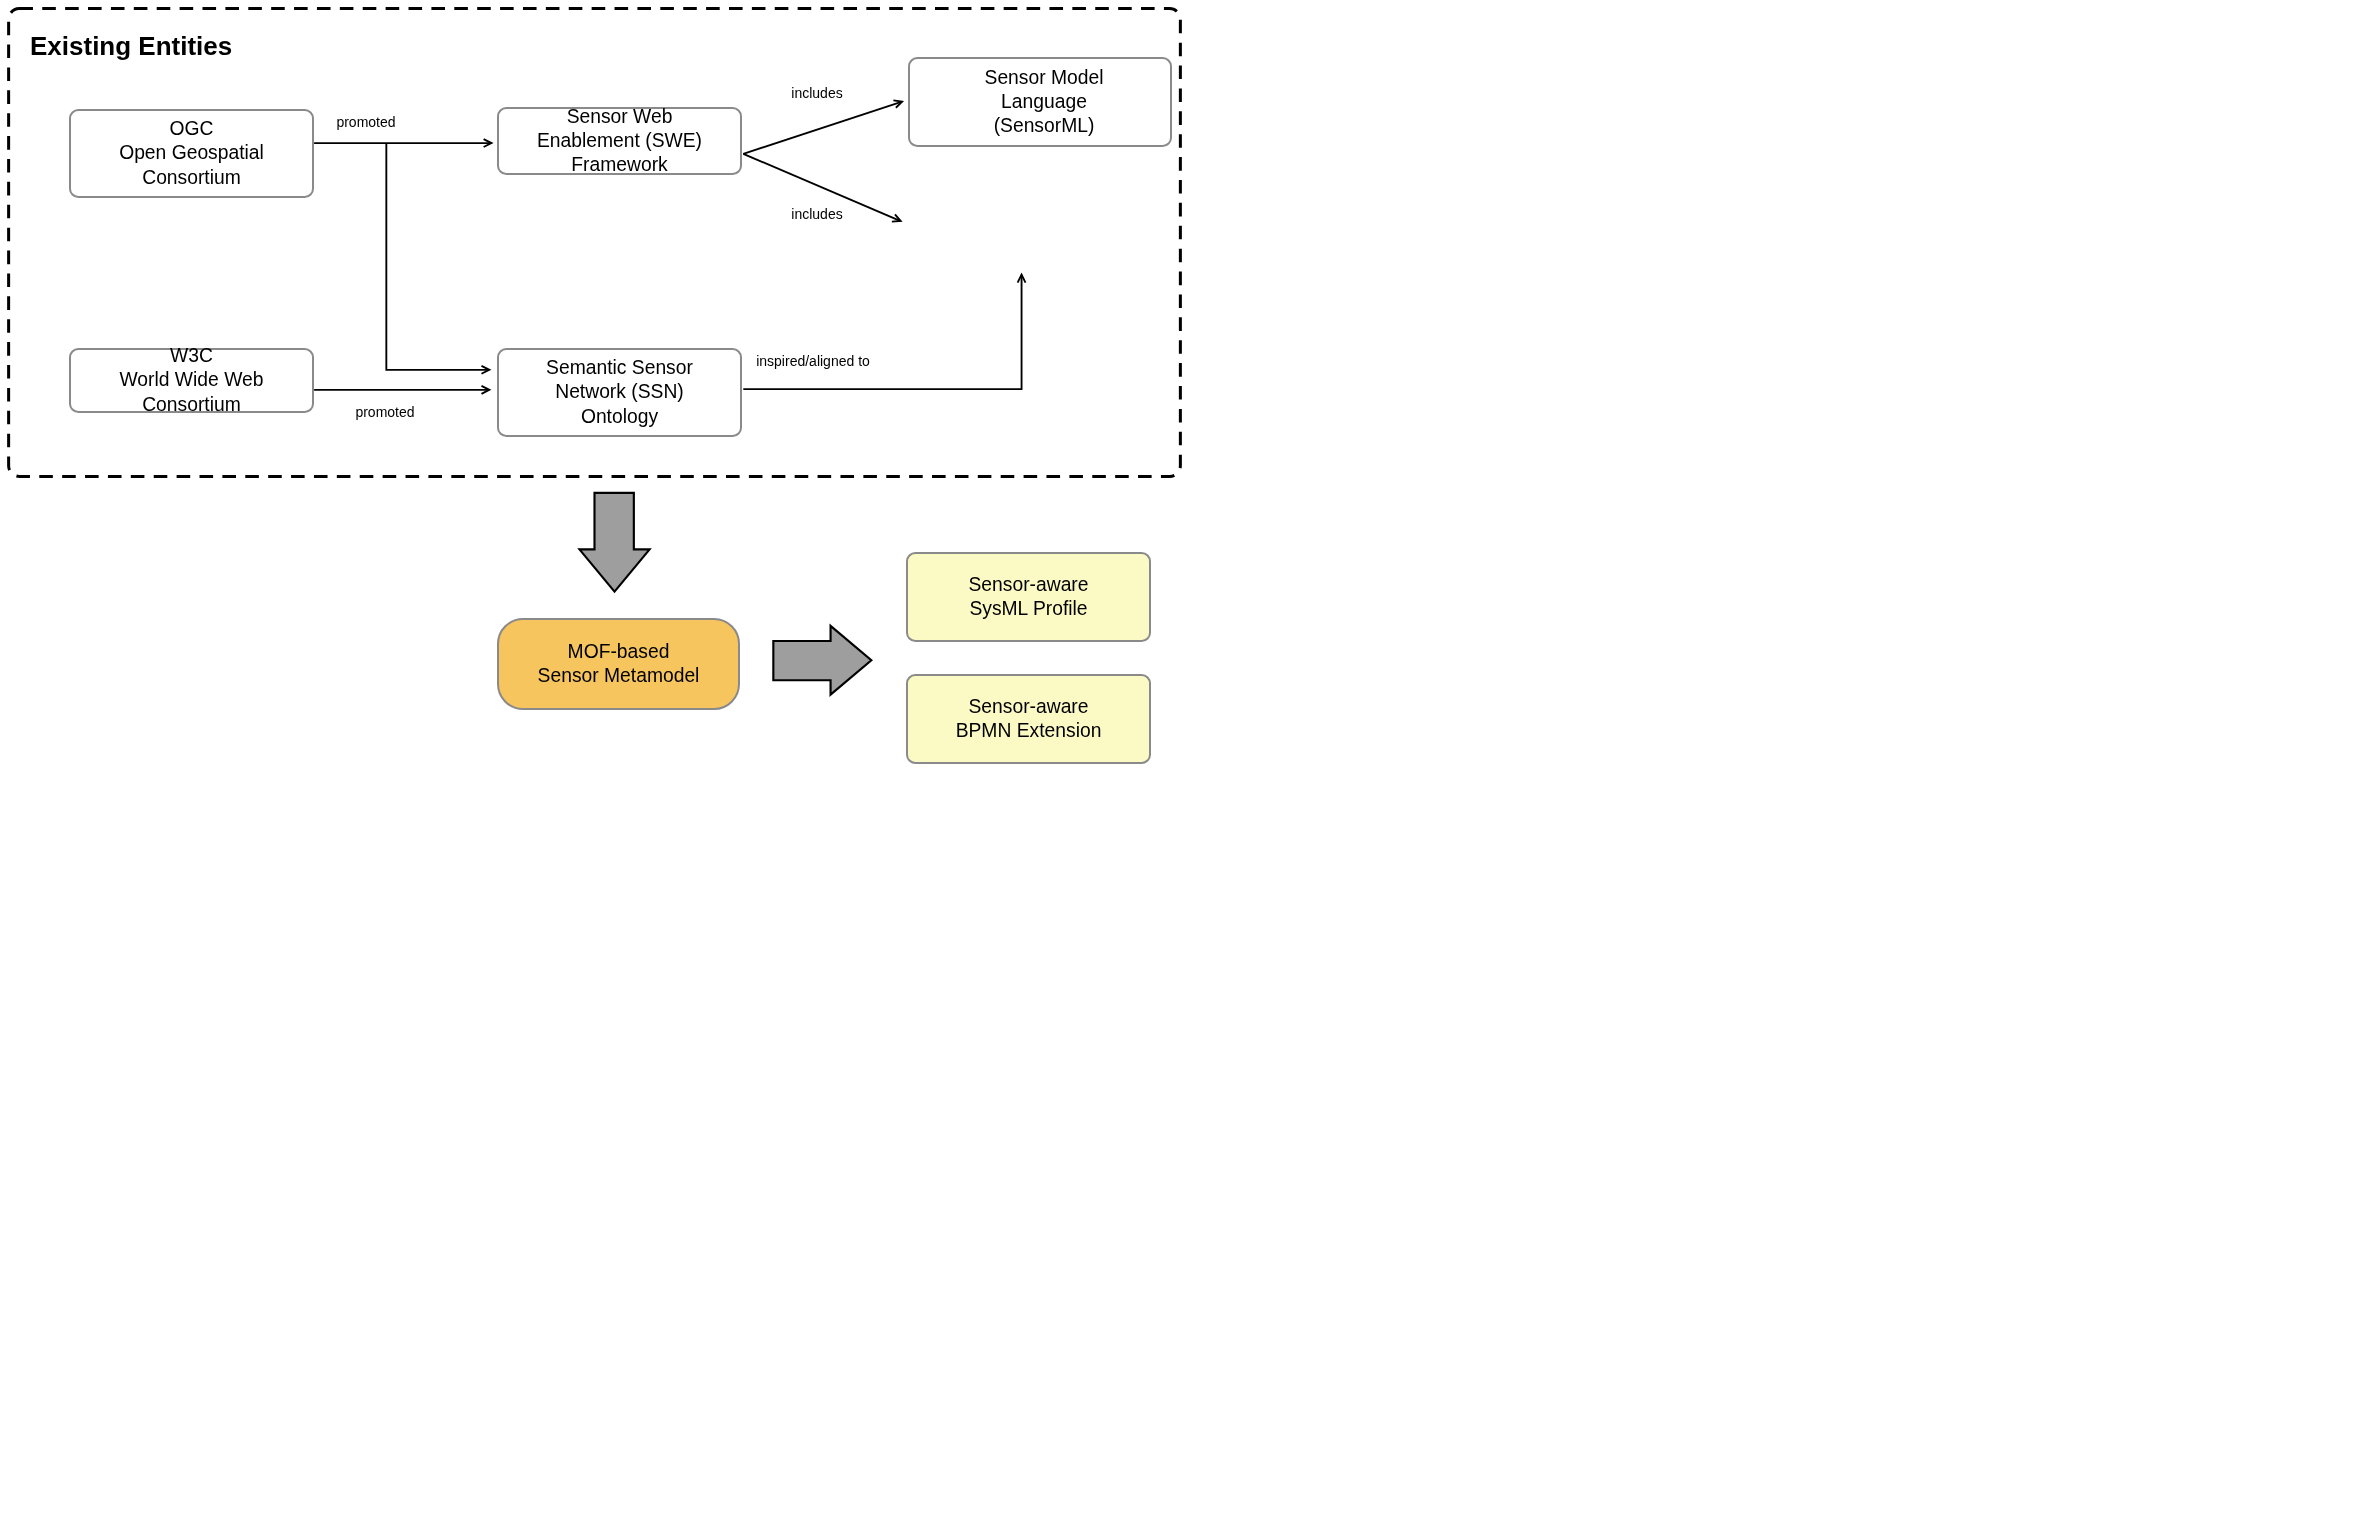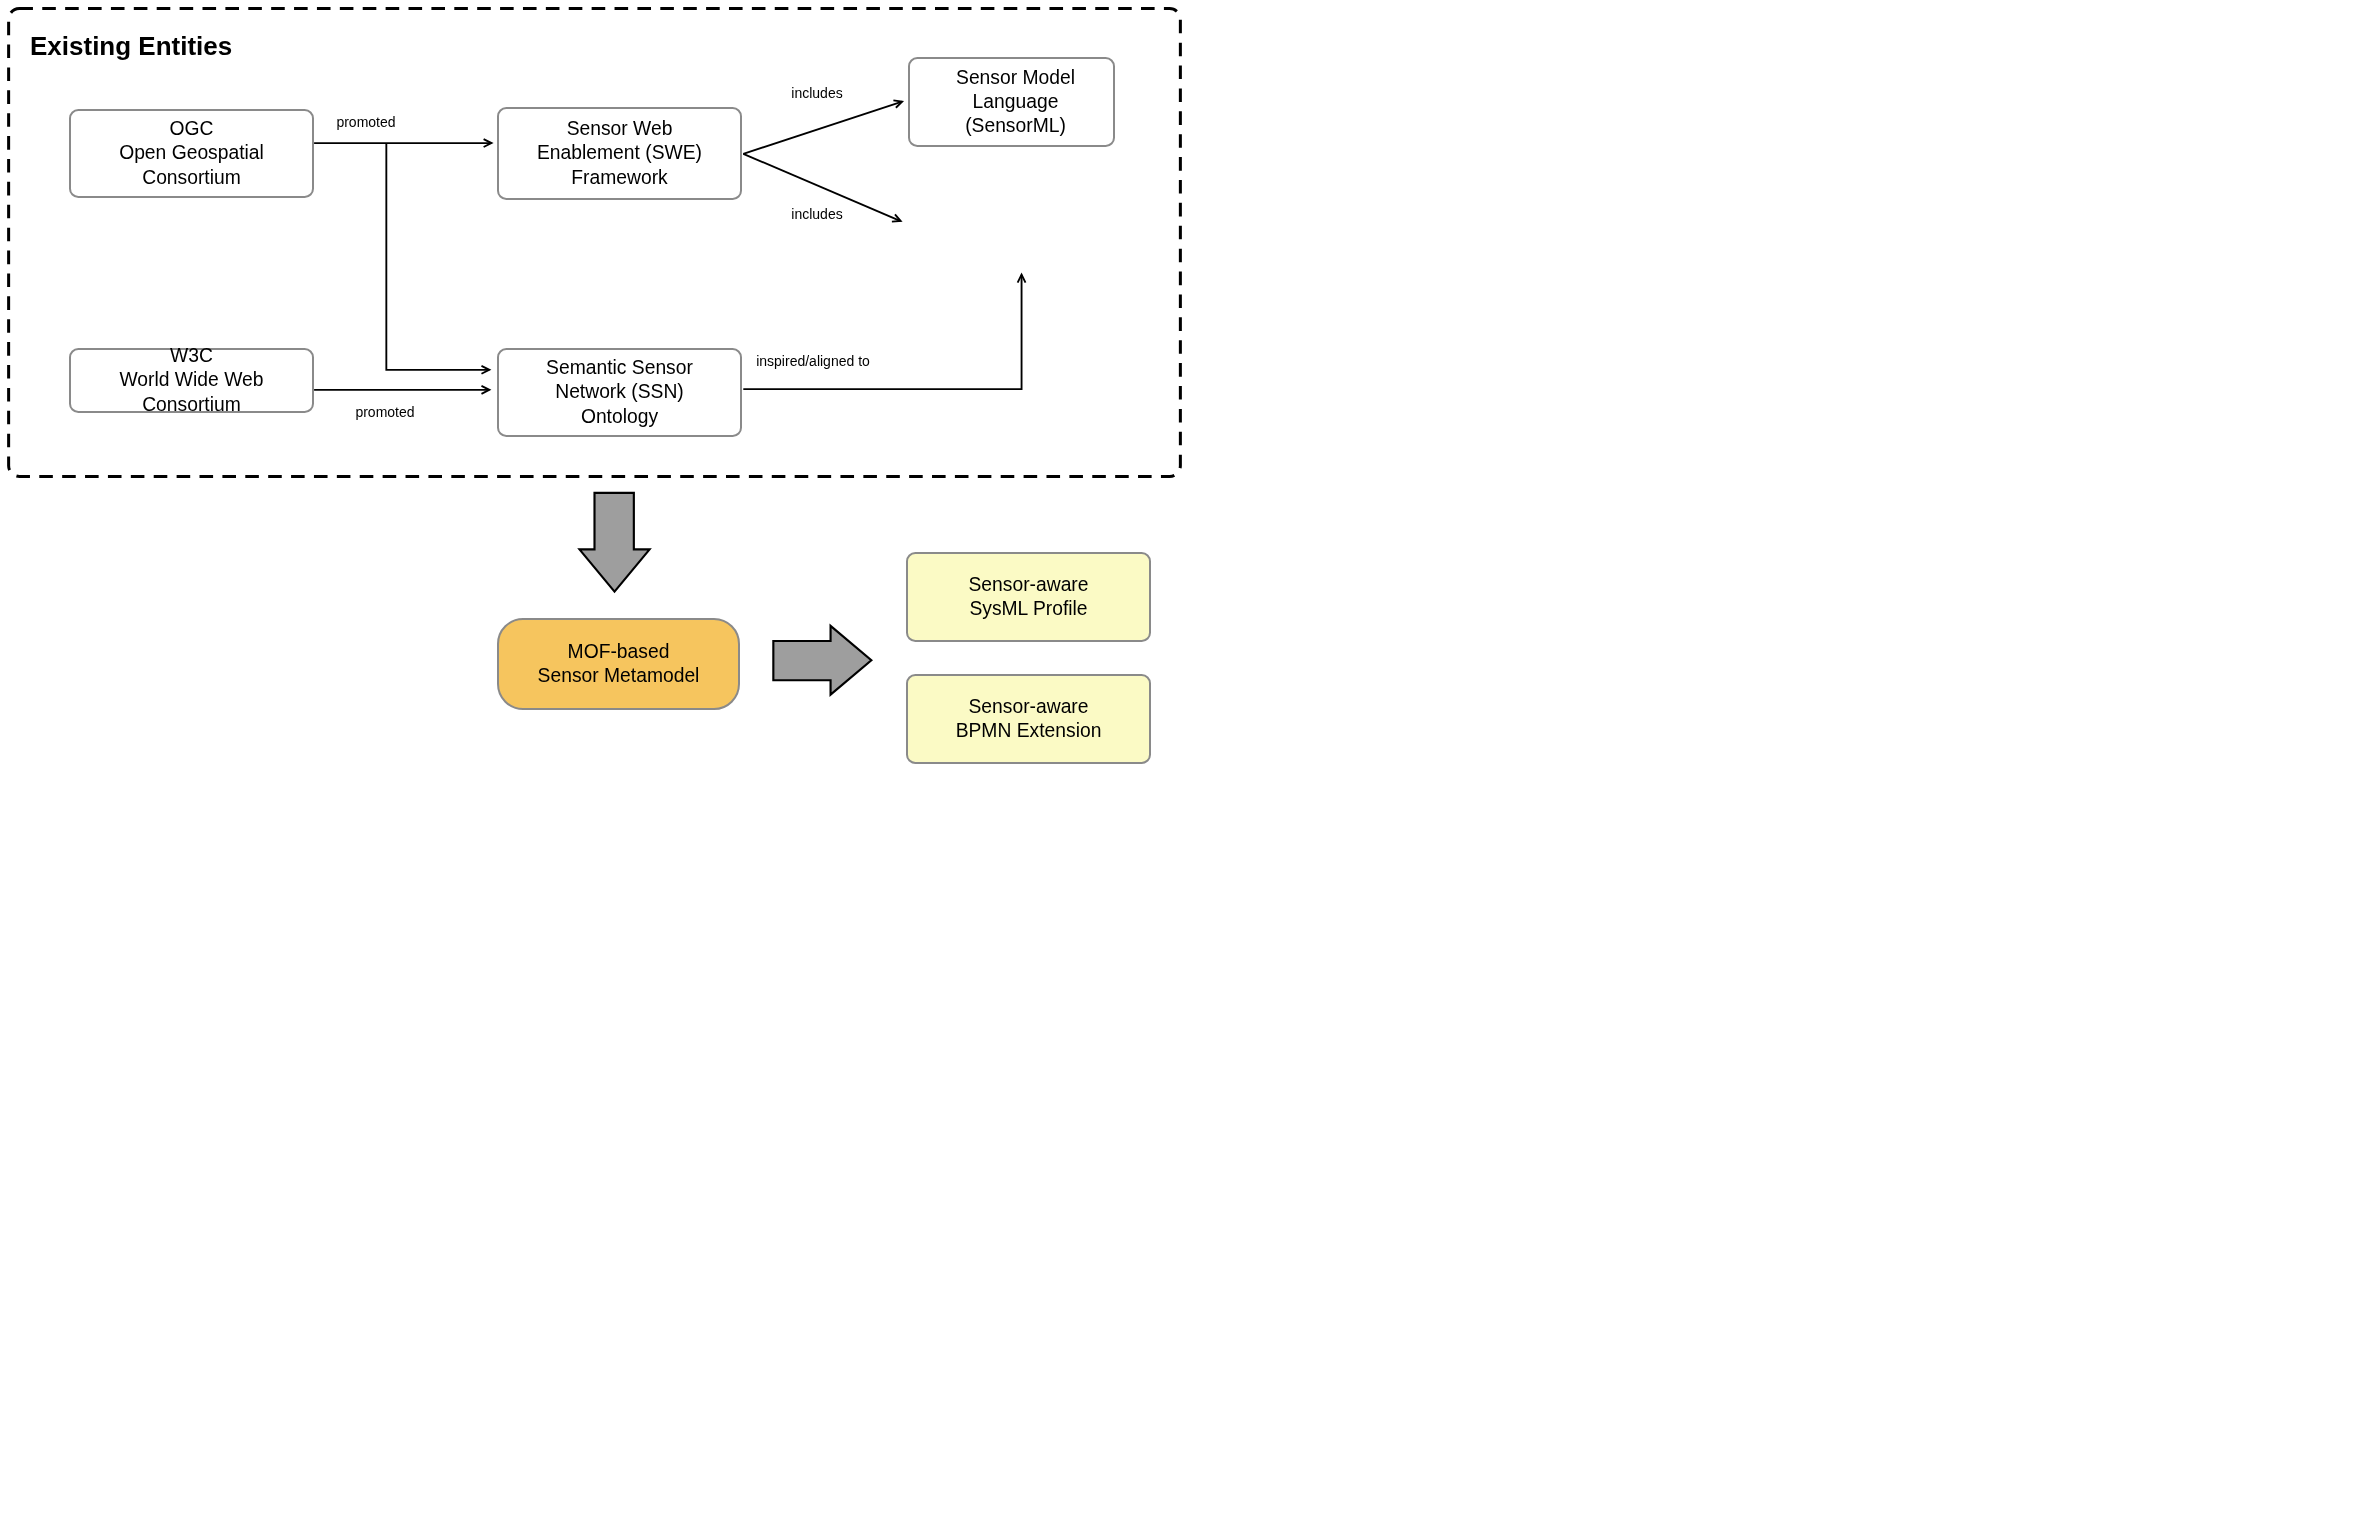--- a/index.html
+++ b/index.html
@@ -48,29 +48,29 @@
   <div class="group-title">Existing Entities</div>
 
   <div class="node" style="left:69px;top:109px;width:245px;height:89px;">OGC
 Open Geospatial
 Consortium</div>
 
   <div class="node" style="left:69px;top:348px;width:245px;height:65px;">W3C
 World Wide Web
 Consortium</div>
 
-  <div class="node" style="left:497px;top:107px;width:245px;height:93px;">Sensor Web
+  <div class="node" style="left:497px;top:107px;width:245px;height:68px;">Sensor Web
 Enablement (SWE)
 Framework</div>
 
   <div class="node" style="left:497px;top:348px;width:245px;height:89px;">Semantic Sensor
 Network (SSN)
 Ontology</div>
 
-  <div class="node" style="left:908px;top:57px;width:207px;height:90px;padding-left:8px;">Sensor Model
+  <div class="node" style="left:908px;top:57px;width:264px;height:90px;padding-left:8px;">Sensor Model
 Language
 (SensorML)</div>
 
 
   <div class="node mof" style="left:497px;top:618px;width:243px;height:92px;">MOF-based
 Sensor Metamodel</div>
 
   <div class="node artifact" style="left:906px;top:552px;width:245px;height:90px;">Sensor-aware
 SysML Profile</div>
 

